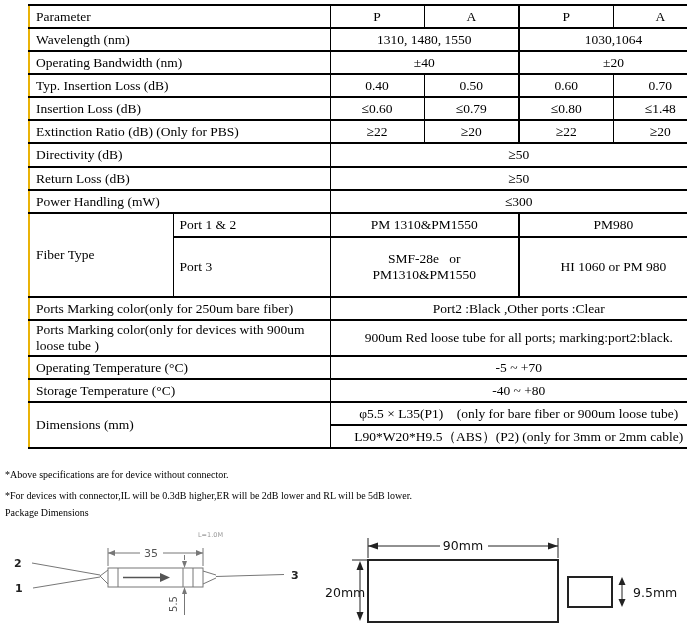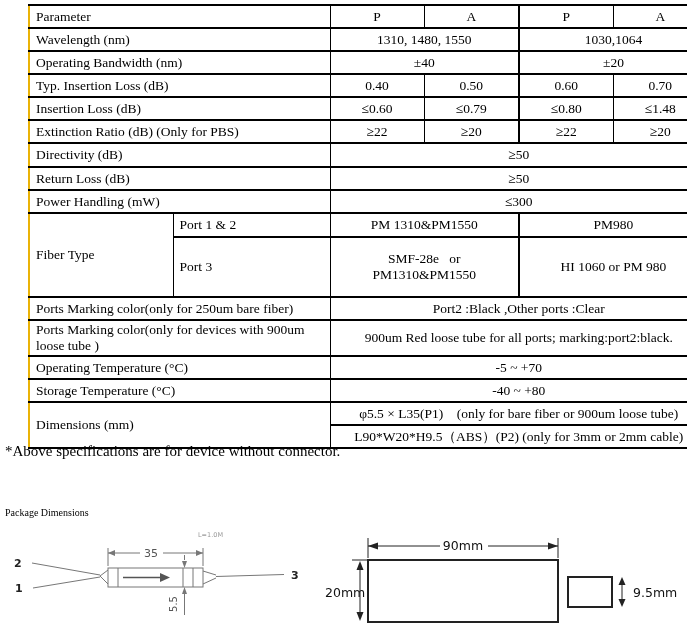--- a/index.html
+++ b/index.html
@@ -11,21 +11,21 @@
   .spec td{border-left:1px solid #000;border-right:1px solid #000;
            border-top:2px solid #000;border-bottom:2px solid #000;
            padding:1px 6px;vertical-align:middle;overflow:hidden;}
   .spec{border:2px solid #eab308;margin-left:24px;}
   .pl{text-align:left;}
   .c{text-align:center;}
   .pre{white-space:pre-wrap;}
   .gsep{border-left:2px solid #000 !important;}
   tr.h23{height:23px;} tr.h24{height:24px;} tr.h43{height:31px;padding-left:28px;} tr.h44{height:60px;}
   
-  .notes{position:absolute;left:5px;top:441px;width:676px;font-size:15px;}
+  .notes{position:absolute;left:5px;top:464px;width:676px;font-size:10px;}
   .notes p{margin:0;line-height:21px;}
   .pkg-title{position:absolute;left:5px;top:503px;font-size:10px;line-height:20px;}
   
   .draw-p1{position:absolute;left:0px;top:528px;}
   .draw-p2{position:absolute;left:320px;top:530px;}
   svg text{font-family:"DejaVu Sans",sans-serif;}
   svg .sertext{font-family:"Liberation Serif",serif;}
 </style>
 </head>
 <body>
@@ -125,20 +125,21 @@
         <td colspan="4" class="c pre">φ5.5 × L35(P1)    (only for bare fiber or 900um loose tube)</td>
       </tr>
       <tr class="h23">
         <td colspan="4" class="c">L90*W20*H9.5（ABS）(P2) (only for 3mm or 2mm cable)</td>
       </tr>
     </tbody>
   </table>
 
   <div class="notes">
     <p>*Above specifications are for device without connector.</p>
+    <p>*For devices with connector,IL will be 0.3dB higher,ER will be 2dB lower and RL will be 5dB lower.</p>
   </div>
 
   <div class="pkg-title">Package Dimensions</div>
 
   <svg class="draw-p1" width="320" height="100" viewBox="0 0 320 100">
     <g stroke="#777" stroke-width="1" fill="none">
 
       <line x1="32" y1="35" x2="100" y2="47"></line>
       <line x1="33" y1="60" x2="100" y2="49"></line>
 

